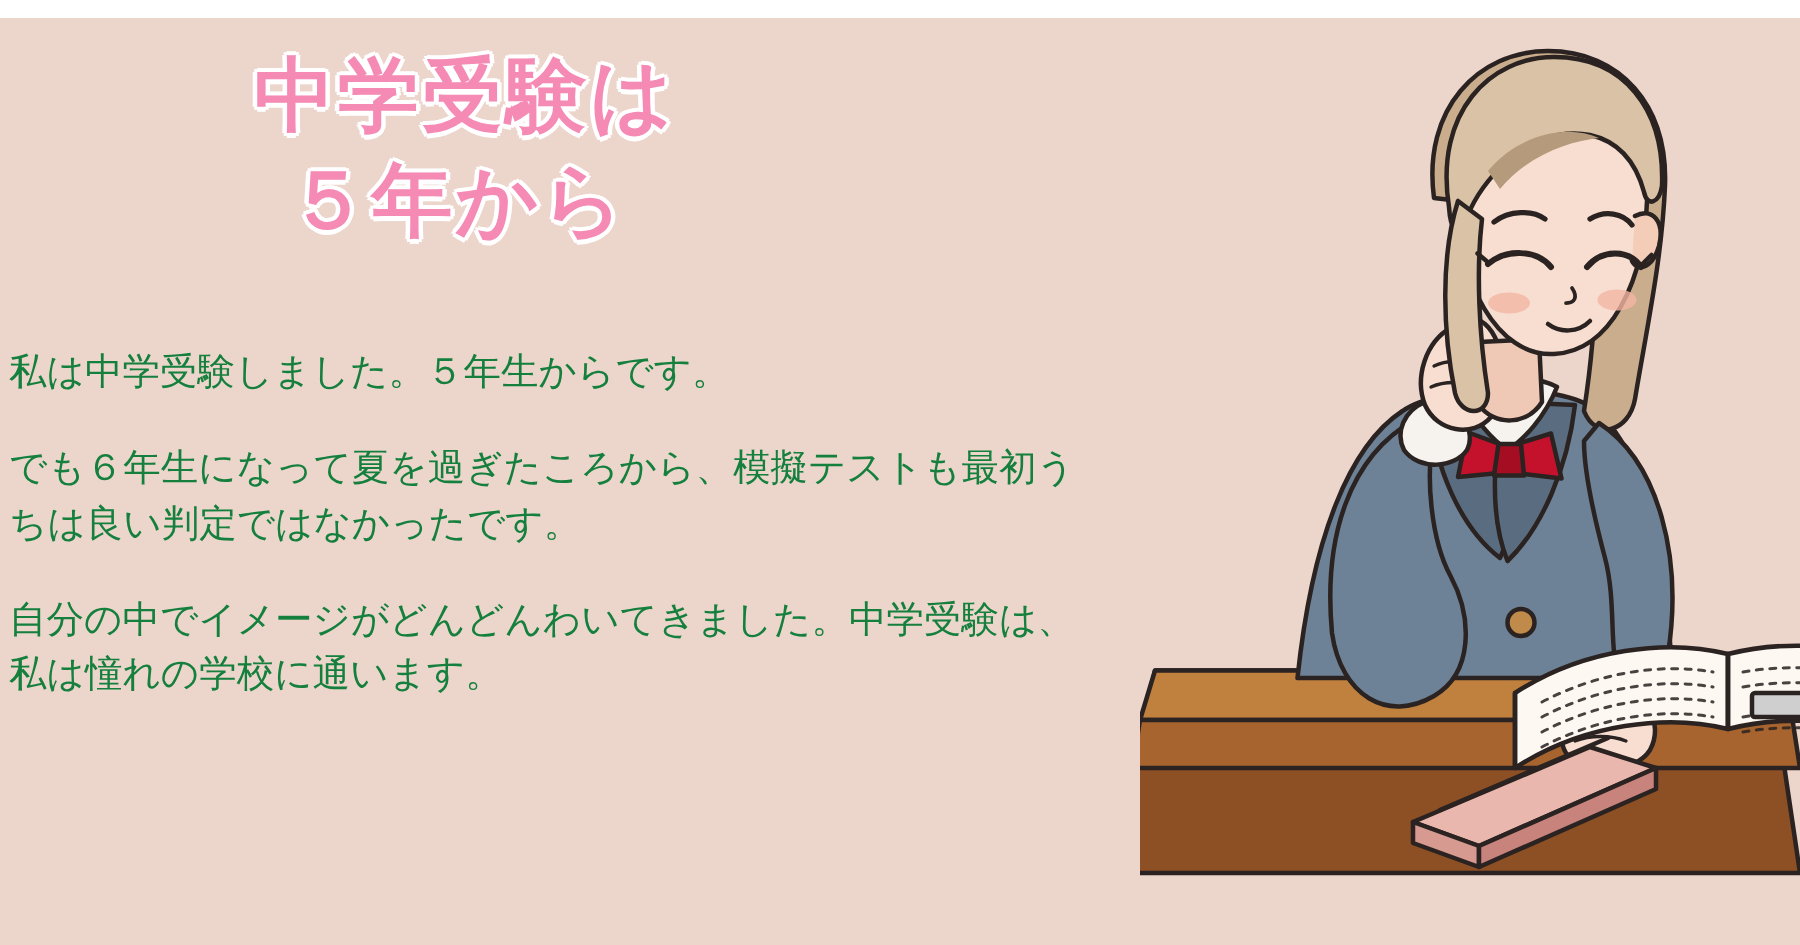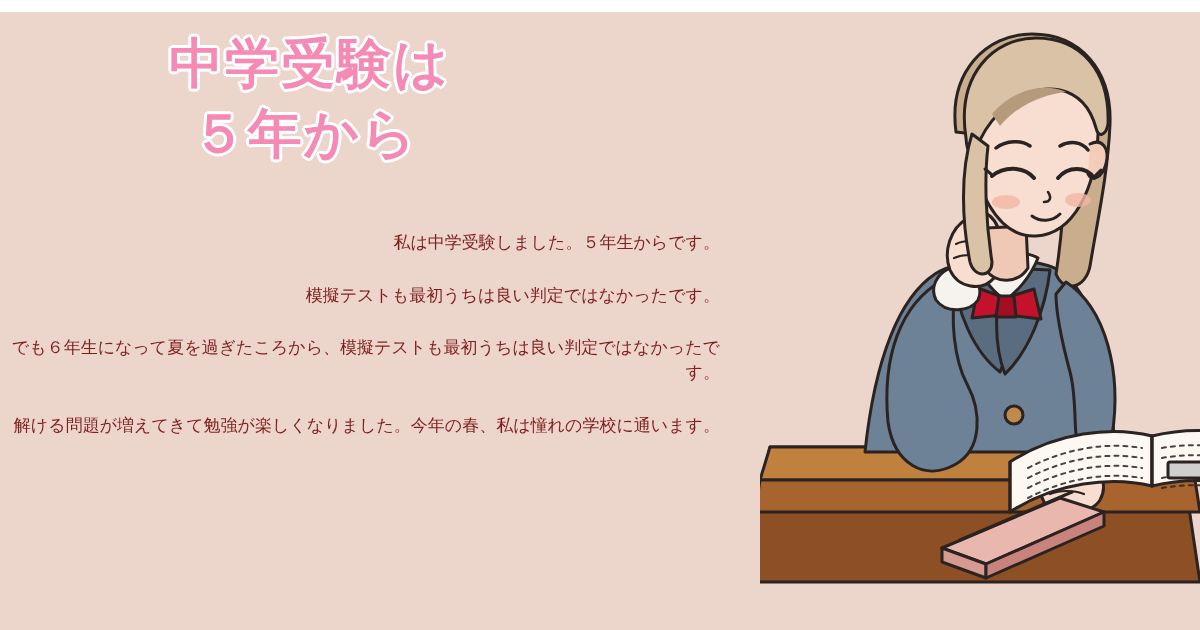--- a/index.html
+++ b/index.html
@@ -47,24 +47,24 @@
   }
   #title-line-1 { margin-left: -70px; }
   #title-line-2 { margin-left: -80px; margin-top: 10px; }
 
   
   #body-copy {
     position: absolute;
     left: 0;
     top: 218px;
     width: 726px;
-    text-align: right;
-    color: #7f1d1d;
+    text-align: left;
+    color: #15803d;
     font-family: "DejaVu Sans", sans-serif;
-    font-size: 17px;
+    font-size: 25px;
     line-height: 1.45;
   }
   .para {
     display: block;
     margin-bottom: 28px;
     padding: 0 6px;
   }
   .para:last-child { margin-bottom: 0; }
 
   
@@ -82,23 +82,22 @@
 
 <div id="poster">
 
   <div id="title-block">
     <span class="title-line" id="title-line-1">中学受験は</span>
     <span class="title-line" id="title-line-2">５年から</span>
   </div>
 
   <div id="body-copy">
     <span class="para">私は中学受験しました。５年生からです。</span>
-    <span class="para">模擬テストも最初うちは良い判定ではなかったです。</span>
     <span class="para">でも６年生になって夏を過ぎたころから、模擬テストも最初うちは良い判定ではなかったです。</span>
-    <span class="para">解ける問題が増えてきて勉強が楽しくなりました。今年の春、私は憧れの学校に通います。</span>
+    <span class="para">自分の中でイメージがどんどんわいてきました。中学受験は、私は憧れの学校に通います。</span>
   </div>
 
   <div id="illustration">
     <svg width="440" height="630" viewBox="0 0 440 630" xmlns="http://www.w3.org/2000/svg">
       <defs>
         <clipPath id="clipBoard">
             <rect x="0" y="0" width="440" height="630"></rect>
           </clipPath>
       </defs>
       <g clip-path="url(#clipBoard)" stroke="#2b2321" stroke-width="3" stroke-linejoin="round" stroke-linecap="round">

